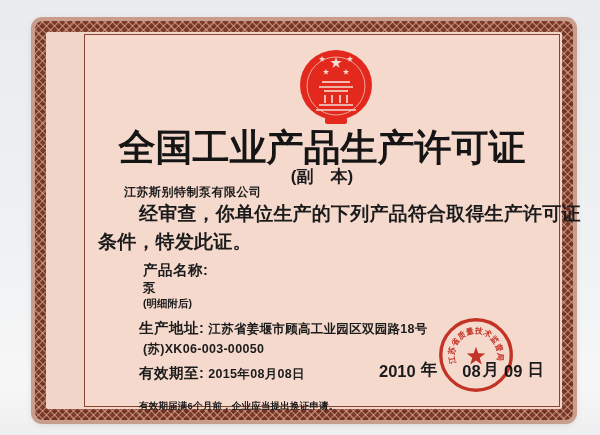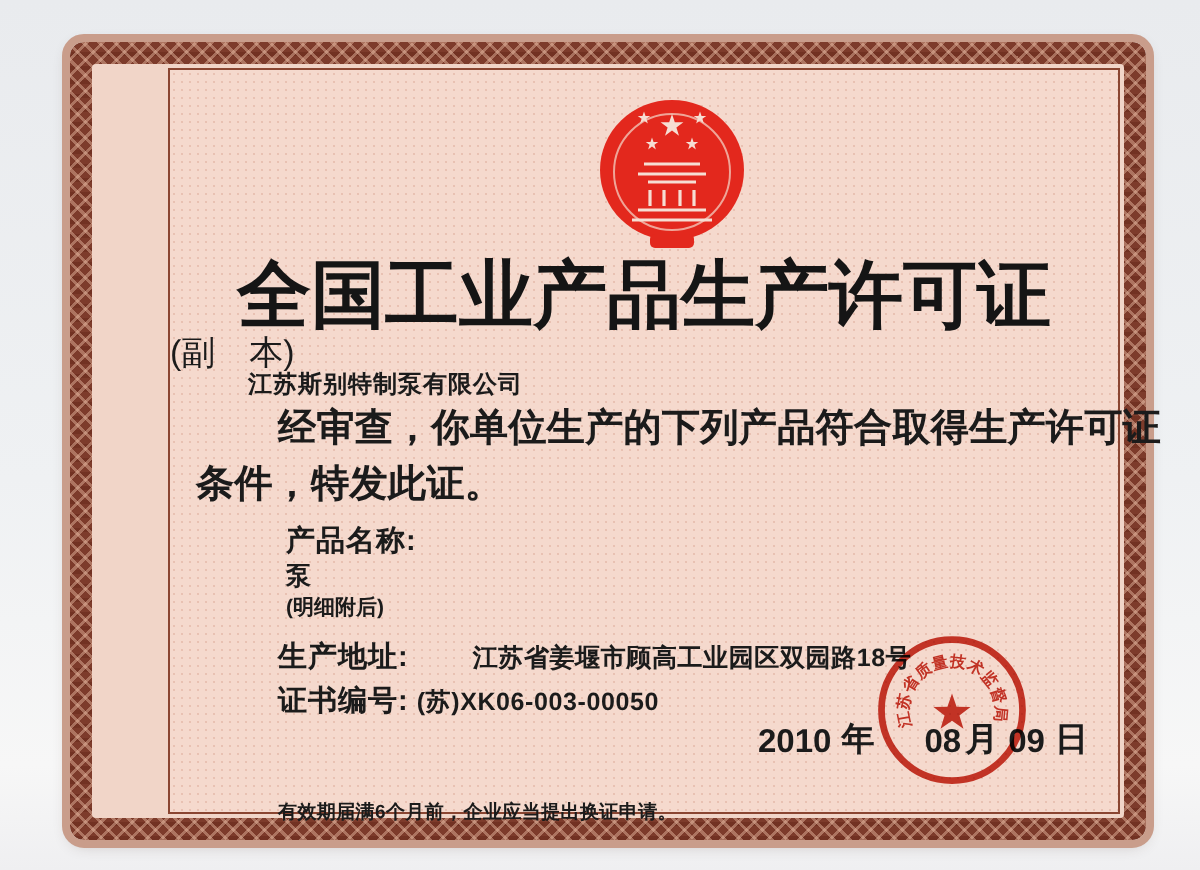--- a/index.html
+++ b/index.html
@@ -27,32 +27,32 @@
     background-color:#f5d9cd;
     background-image:radial-gradient(rgba(214,158,138,.40) .6px, rgba(0,0,0,0) .7px);
     background-size:4px 4px;
     margin-left:36px;
   }
   .emblem{position:absolute;left:210px;top:13px;width:82px;height:78px;}
   .title{
     position:absolute;top:88px;left:0;width:100%;text-align:center;
     font-size:37px;font-weight:900;letter-spacing:0;color:#151515;white-space:nowrap;
   }
-  .subtitle{position:absolute;top:130px;left:0;width:100%;font-size:17px;font-weight:400;}
+  .subtitle{position:absolute;top:130px;left:0;width:100%;text-align:center;font-size:17px;font-weight:700;}
   .company{position:absolute;left:39px;top:149px;font-size:12px;font-weight:700;letter-spacing:.5px;}
   .stmt{position:absolute;font-size:19px;font-weight:900;letter-spacing:.2px;white-space:nowrap;}
   .stmt1{left:54px;top:166px;}
   .stmt2{left:13px;top:194px;}
   .row{position:absolute;left:54px;display:flex;align-items:baseline;white-space:nowrap;}
   .lbl{font-size:14.5px;font-weight:900;letter-spacing:.5px;}
   .val{font-size:12.5px;font-weight:700;margin-left:4px;letter-spacing:.3px;}
   .valnote{font-size:10.5px;font-weight:700;margin-left:1px;}
   .row-product{top:226px;flex-direction:column;}
   .row-residence{top:260px;}
-  .row-production{top:284px;gap:28px;}
+  .row-production{top:284px;}
   .row-certno{top:306px;}
   .row-valid{top:329px;}
   .note{position:absolute;left:54px;top:365px;font-size:9.5px;font-weight:700;letter-spacing:.2px;}
   .dateline{position:absolute;left:294px;top:324px;display:flex;align-items:flex-end;font-size:16.5px;font-weight:800;white-space:nowrap;}
   .dateline .u-year{margin-left:5px;}
   .dateline .n-month{margin-left:25px;}
   .dateline .u-month{margin-left:2px;}
   .dateline .n-day{margin-left:5px;}
   .dateline .u-day{margin-left:5px;}
   .seal{position:absolute;left:352px;top:281px;width:78px;height:78px;mix-blend-mode:multiply;opacity:.92;}
@@ -101,24 +101,27 @@
         <span class="valnote">(明细附后)</span>
       </div>
 
 
       <div class="row row-production">
         <span class="lbl">生产地址:</span>
         <span class="val">江苏省姜堰市顾高工业园区双园路18号</span>
       </div>
 
       <div class="row row-certno">
-        <span class="lbl">证书编号:</span>
         <span class="val">(苏)XK06-003-00050</span>
       </div>
 
+      <div class="row row-valid">
+        <span class="lbl">有效期至:</span>
+        <span class="val">2015年08月08日</span>
+      </div>
 
       <div class="note">有效期届满6个月前，企业应当提出换证申请。</div>
 
       <div class="dateline">
         <span class="n-year">2010</span>
         <span class="u-year">年</span>
         <span class="n-month">08</span>
         <span class="u-month">月</span>
         <span class="n-day">09</span>
         <span class="u-day">日</span>

